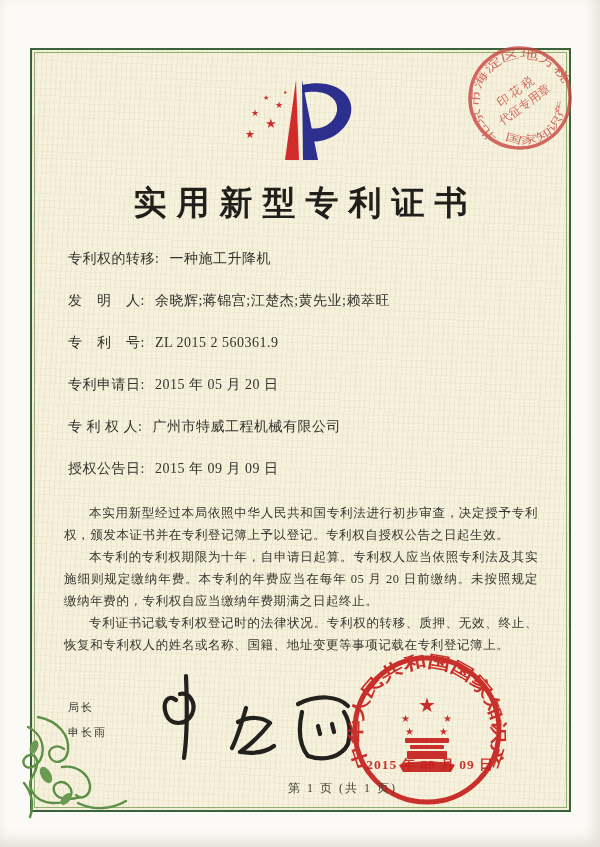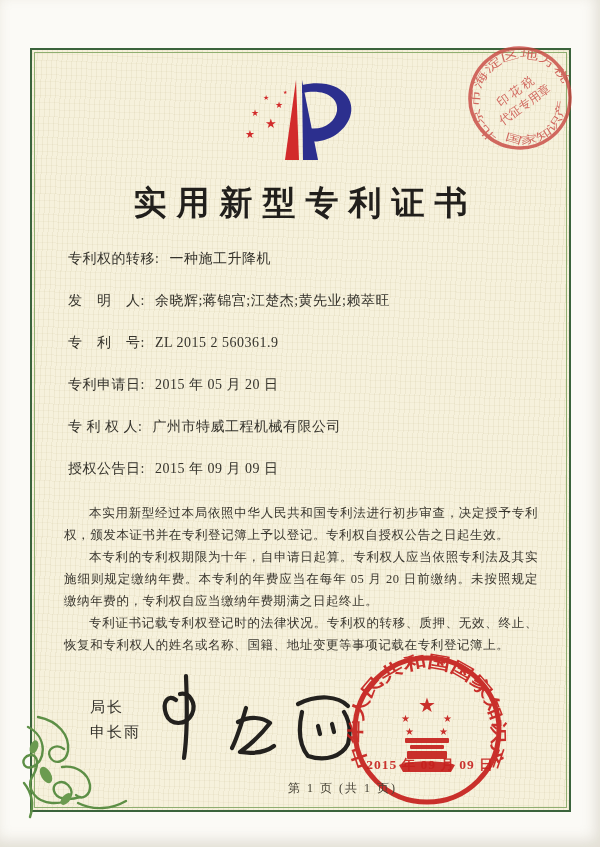--- a/index.html
+++ b/index.html
@@ -33,21 +33,21 @@
   .fields{position:absolute;left:36px;top:200px;width:470px;font-size:14px;color:#35332c;}
   .field-row{margin-bottom:24px;white-space:nowrap;letter-spacing:.5px;}
   .field-label{display:inline-block;}
   .field-value{display:inline-block;margin-left:6px;}
   .paras{
     position:absolute;left:32px;top:452px;width:474px;
     font-size:12.5px;line-height:22px;text-align:justify;color:#3a372f;
     letter-spacing:.6px;
   }
   .paras p{margin:0;text-indent:2em;}
-  .sign-block{position:absolute;left:36px;top:645px;font-size:15px;color:#33312b;line-height:25px;letter-spacing:2px;margin-left:22px;}
+  .sign-block{position:absolute;left:36px;top:645px;font-size:11px;color:#33312b;line-height:25px;letter-spacing:2px;}
   .signature{position:absolute;left:110px;top:620px;}
   .seal{position:absolute;left:315px;top:600px;width:160px;height:160px;opacity:.92;}
   .seal-date{
     position:absolute;left:318px;top:706px;width:160px;text-align:center;
     color:#c6201d;font-size:13.5px;letter-spacing:1px;font-weight:bold;opacity:.9;
   }
   .footer{
     position:absolute;left:0;top:730px;width:100%;text-align:center;
     font-size:12px;color:#474337;letter-spacing:2px;padding-left:42px;
   }

